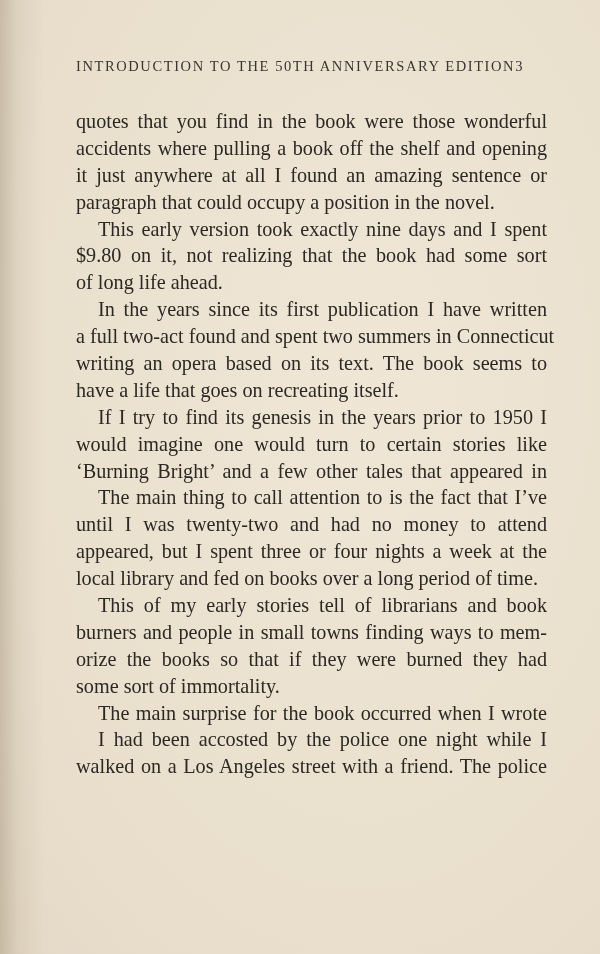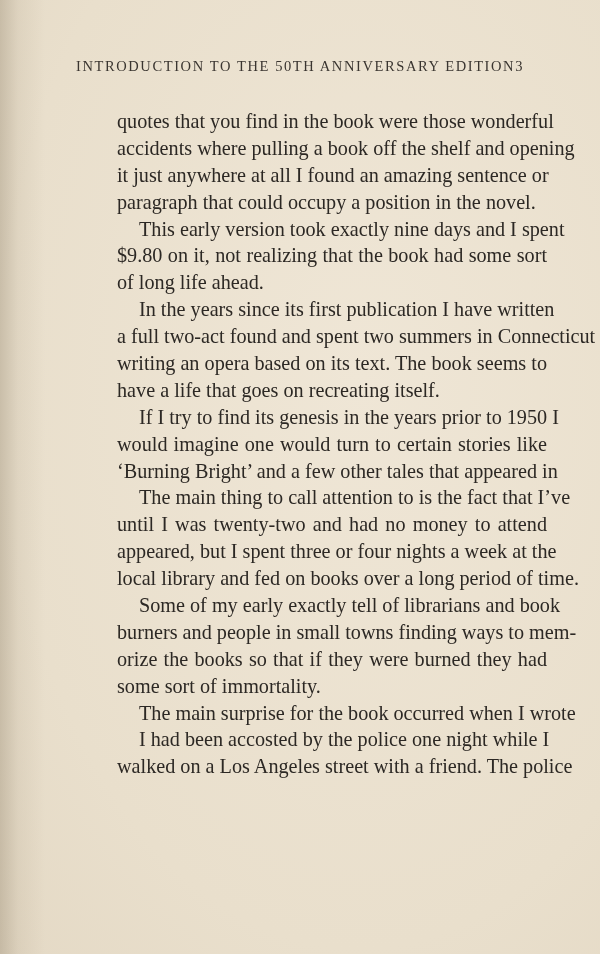--- a/index.html
+++ b/index.html
@@ -31,21 +31,20 @@
     line-height: 26.9px;
     color: #2c2824;
   }
   .line {
     display: block;
     text-align: justify;
     text-align-last: justify;
     white-space: nowrap;
     height: 26.9px;
     overflow: visible;
-    margin-left: 41px;
   }
   .line.last { text-align-last: left; }
   .line.indent { padding-left: 22px; }
 </style>
 </head>
 <body>
 
 <div class="page">
   <div class="running-head">
     <span>INTRODUCTION TO THE 50TH ANNIVERSARY EDITION</span>
@@ -81,21 +80,21 @@
     </div>
 
     <div>
       <span class="line indent">The main thing to call attention to is the fact that I’ve</span>
       <span class="line">until I was twenty-two and had no money to attend</span>
       <span class="line">appeared, but I spent three or four nights a week at the</span>
       <span class="line last">local library and fed on books over a long period of time.</span>
     </div>
 
     <div>
-      <span class="line indent">Some of my early exactly tell of librarians and book</span>
+      <span class="line indent">This of my early stories tell of librarians and book</span>
       <span class="line">burners and people in small towns finding ways to mem-</span>
       <span class="line">orize the books so that if they were burned they had</span>
       <span class="line last">some sort of immortality.</span>
     </div>
 
     <div>
       <span class="line indent">The main surprise for the book occurred when I wrote</span>
     </div>
 
     <div>

